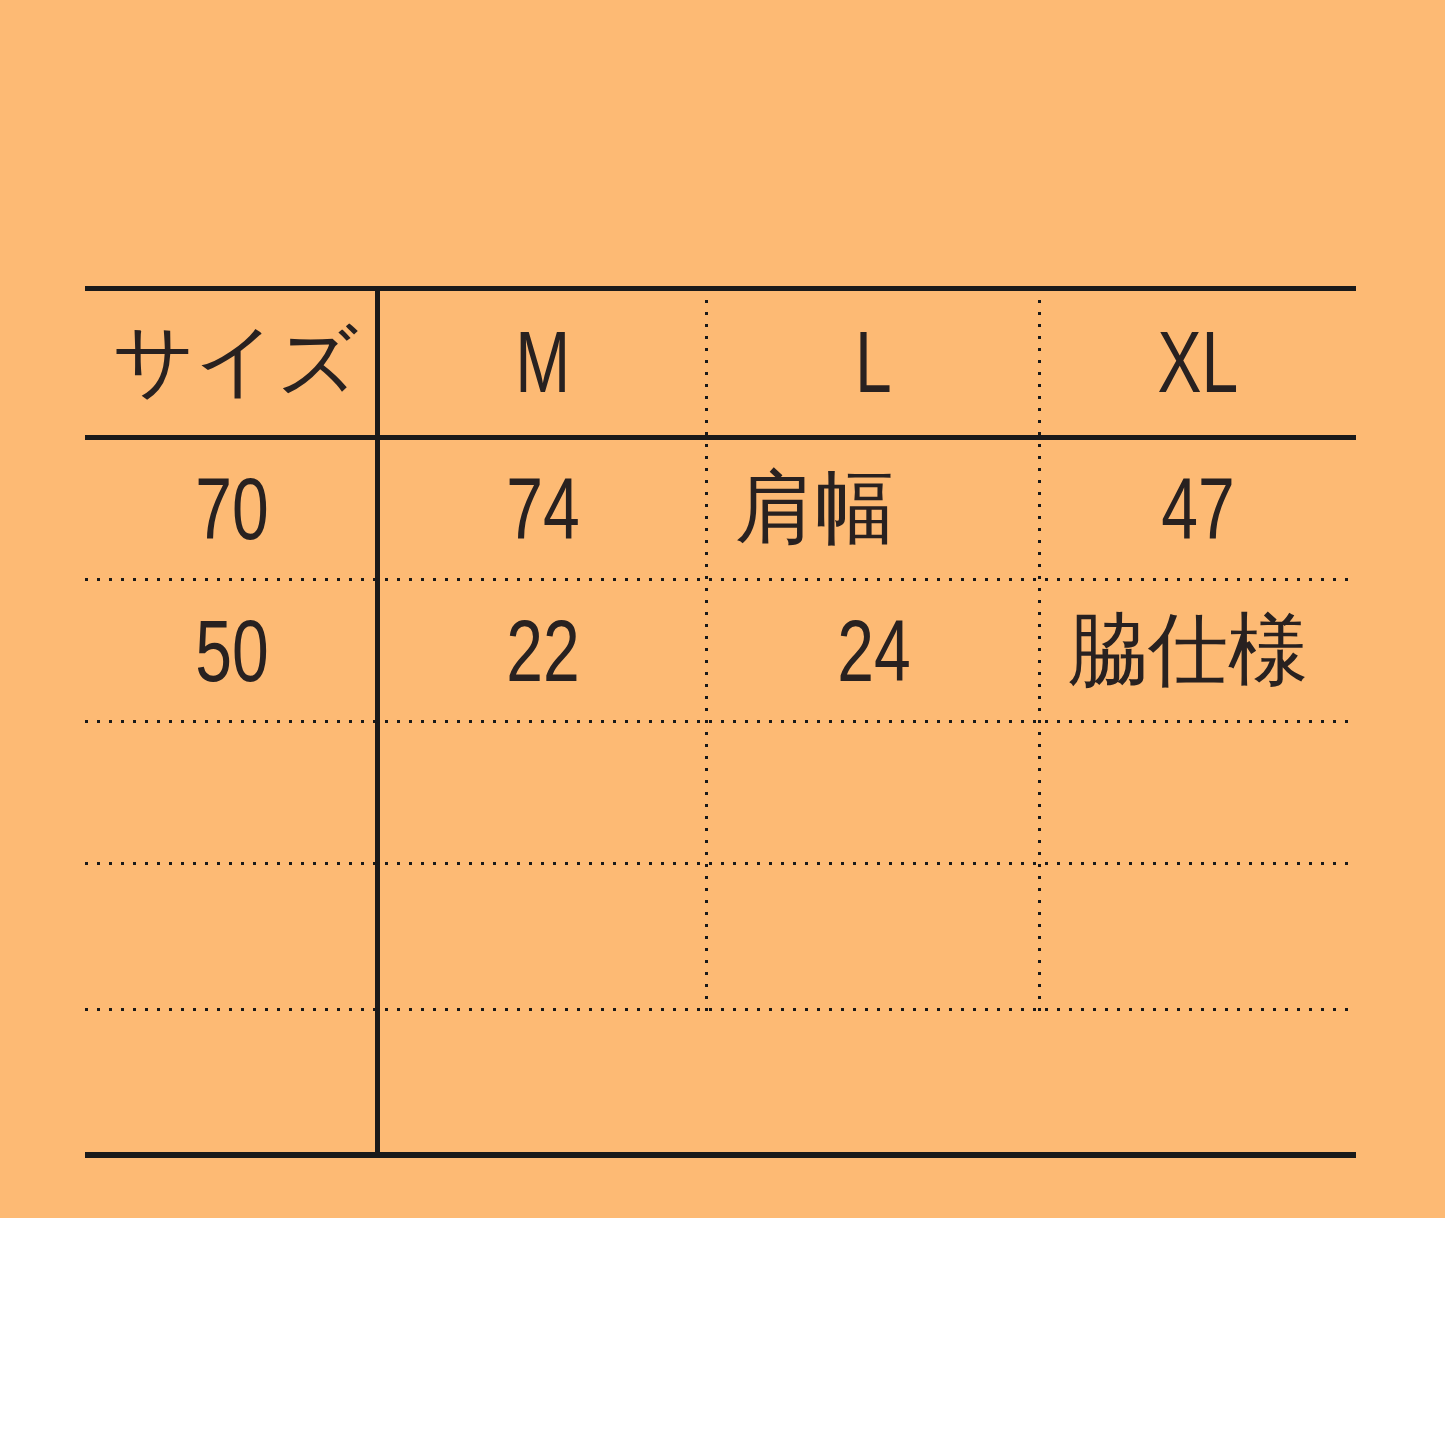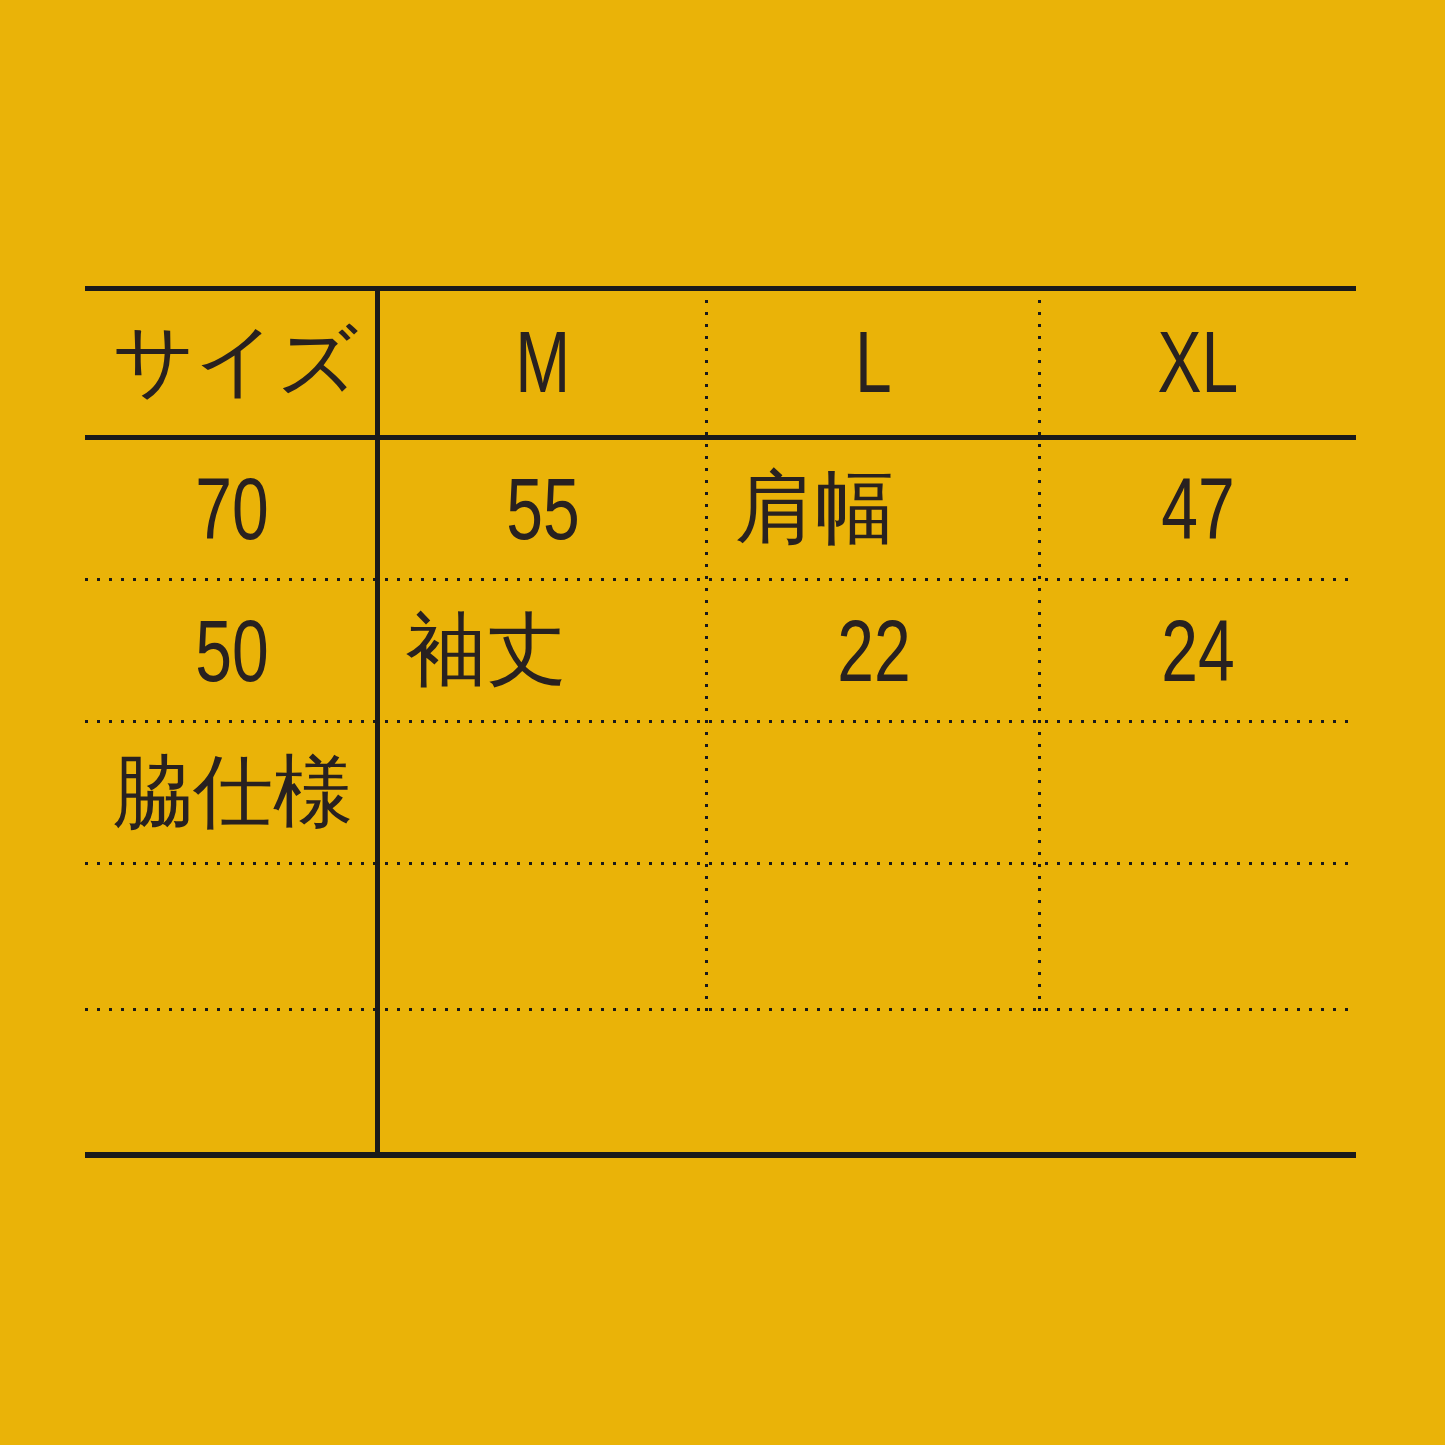--- a/index.html
+++ b/index.html
@@ -1,20 +1,20 @@
 <!DOCTYPE html>
 <html><head>
 <meta charset="utf-8">
 <style>
   html, body { margin: 0; padding: 0; background: #ffffff; }
   .canvas {
     position: relative;
     width: 1445px;
-    height: 1445px;
-    background: #eab308;
+    height: 1218px;
+    background: #fdba74;
     font-family: "Liberation Sans", "DejaVu Sans", sans-serif;
     color: #282120;
     overflow: hidden;
   }
   .size-table {
     position: absolute;
     left: 85px;
     top: 286px;
     width: 1271px;
     height: 872px;
@@ -73,38 +73,35 @@
     <div class="cell value">
       <span class="num">L</span>
     </div>
     <div class="cell value">
       <span class="num">XL</span>
     </div>
 
     <div class="cell value">
       <span class="num">70</span>
     </div>
+    <div class="cell value">
+      <span class="num">74</span>
+    </div>
 
-    <div class="cell value">
-      <span class="num">55</span>
-    </div>
 
     <div class="cell label">
       <span>肩幅</span>
     </div>
     <div class="cell value">
       <span class="num">47</span>
     </div>
     <div class="cell value">
       <span class="num">50</span>
     </div>
 
-    <div class="cell label">
-      <span>袖丈</span>
-    </div>
     <div class="cell value">
       <span class="num">22</span>
     </div>
     <div class="cell value">
       <span class="num">24</span>
     </div>
 
     <div class="cell label">
       <span>脇仕様</span>
     </div>

